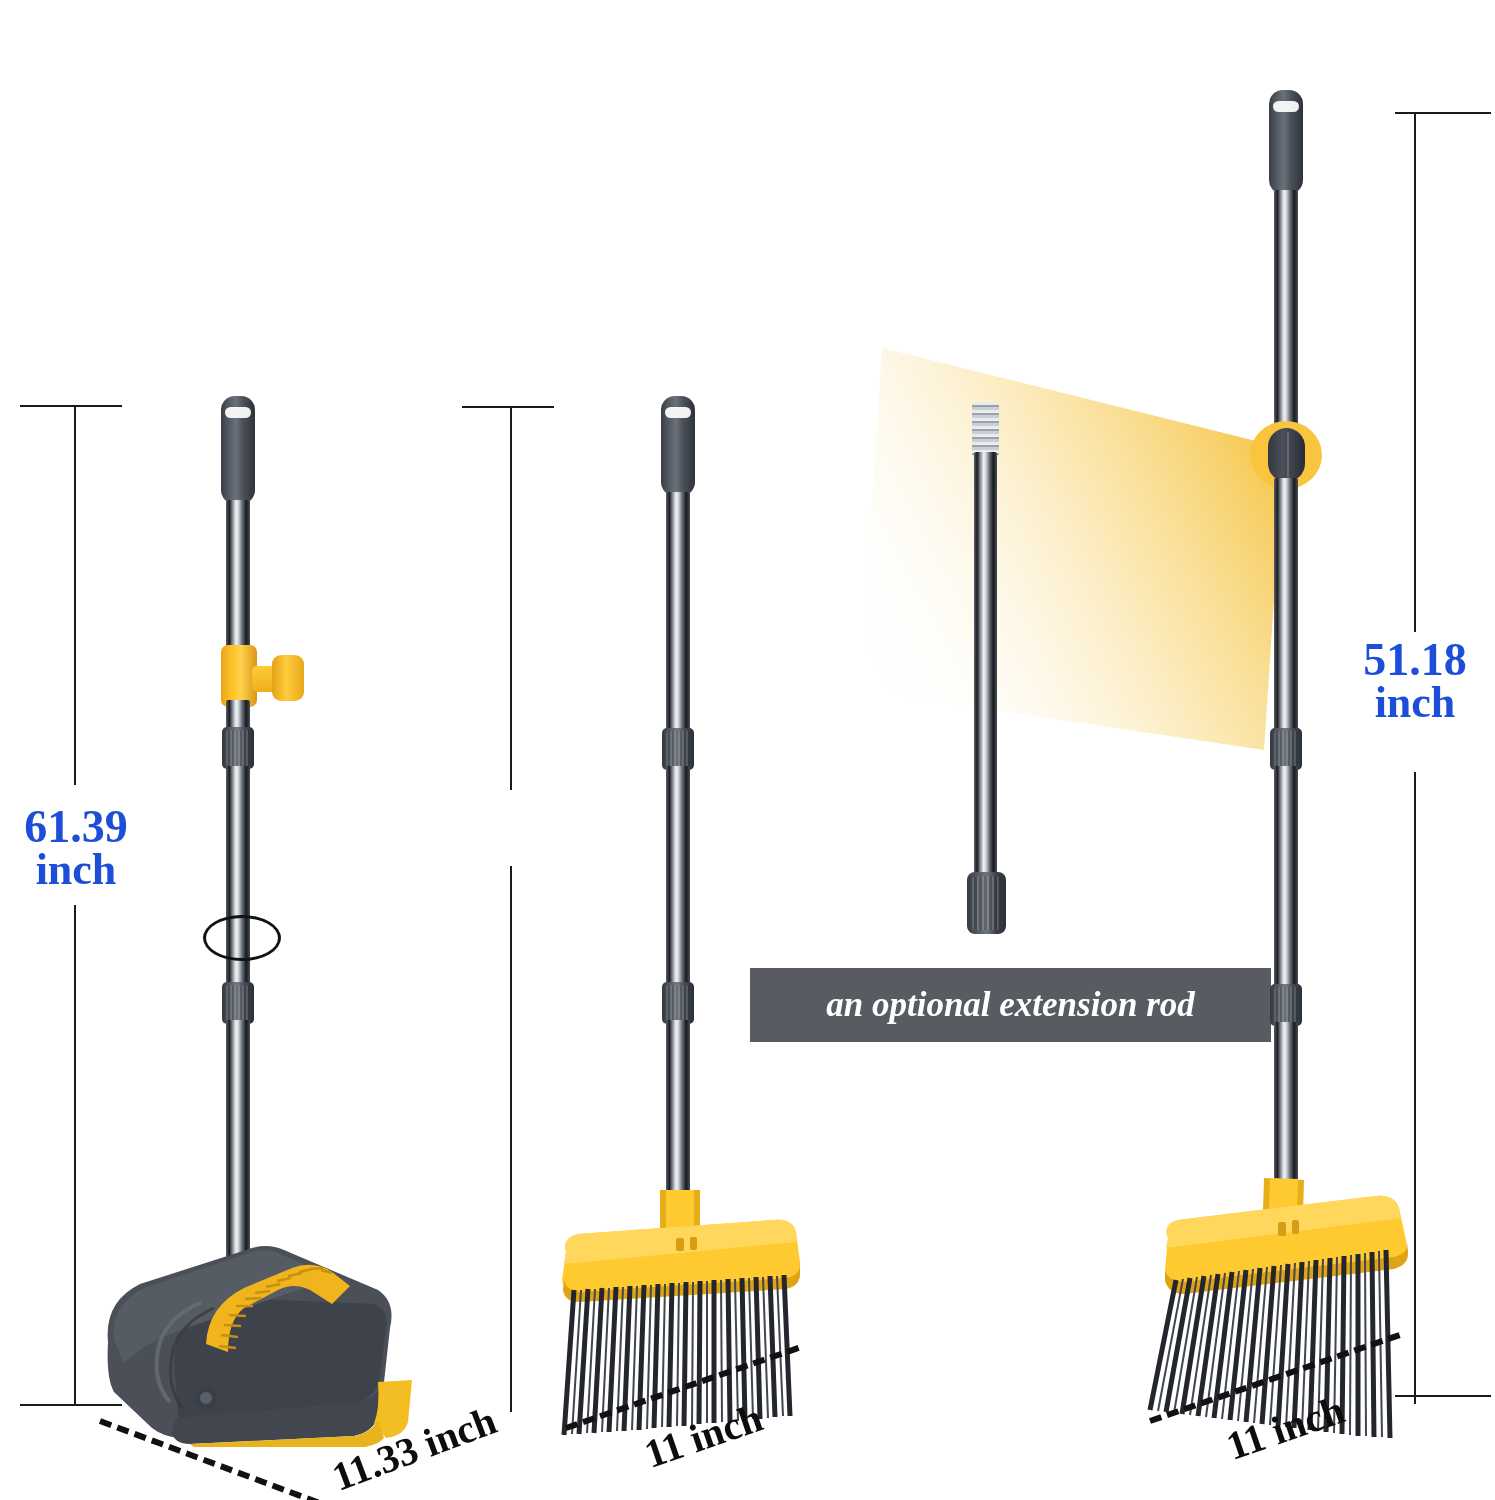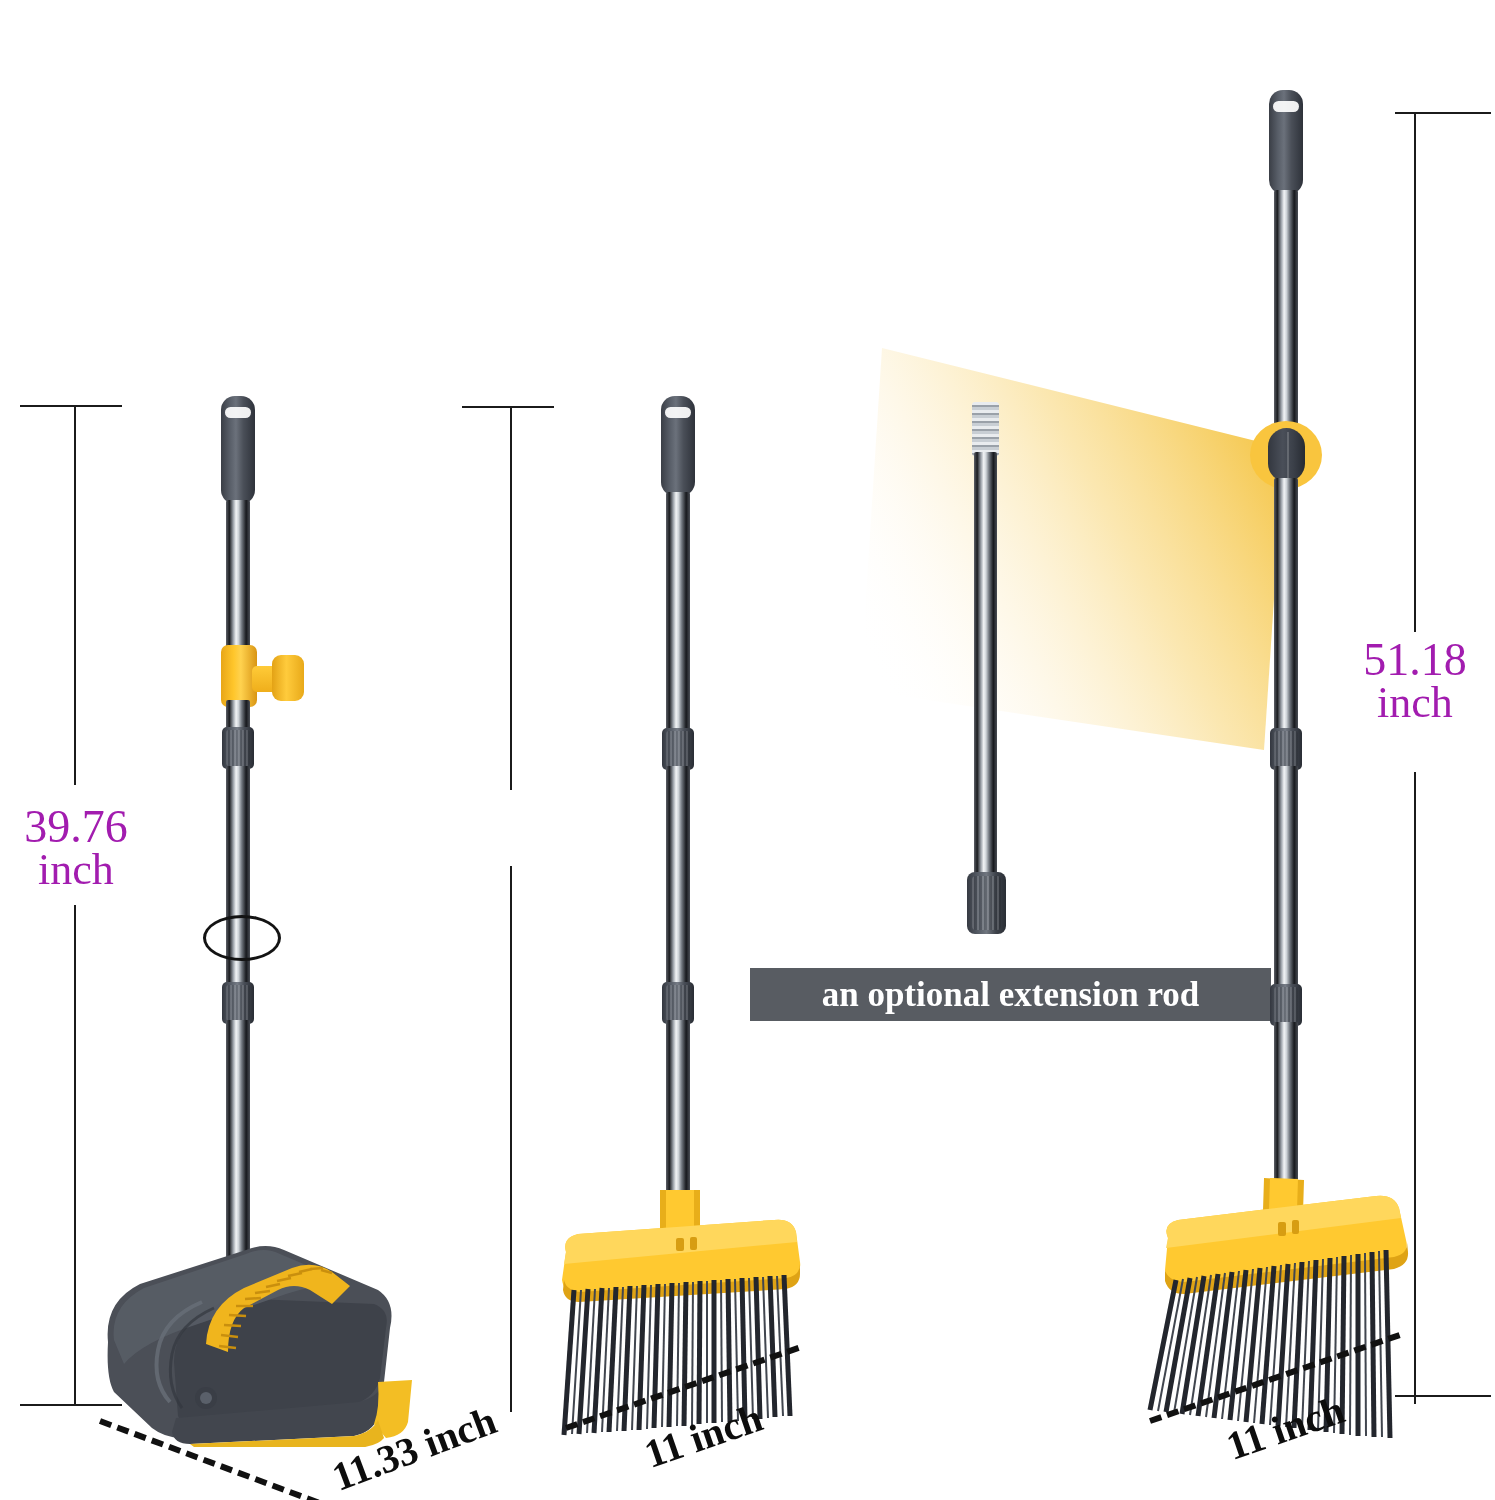--- a/index.html
+++ b/index.html
@@ -5,30 +5,30 @@
   html,body{margin:0;padding:0;background:#fff;}
   body{width:1495px;height:1500px;position:relative;overflow:hidden;
        font-family:"Liberation Serif",serif;}
   .stage{position:absolute;inset:0;width:1495px;height:1500px;background:#fff;}
 
   
   .banner{position:absolute;background:#585C62;color:#fff;font-weight:bold;
           display:flex;align-items:center;box-sizing:border-box;}
   #title-banner{left:0;top:0;width:1257px;height:149px;padding-left:26px;
                 font-size:63px;letter-spacing:.2px;}
-  #ext-banner{left:750px;top:968px;width:521px;height:53px;
-              justify-content:center;font-size:35px;}
+  #ext-banner{left:750px;top:968px;width:521px;height:74px;
+              justify-content:center;font-size:35px;font-style:italic;}
 
   
   .dimline{position:absolute;background:#1b1b1b;}
   .vline{width:2px;}
   .hline{height:2px;}
 
   
-  .dimtext{position:absolute;color:#a21caf;font-weight:normal;text-align:center;
+  .dimtext{position:absolute;color:#1d4ed8;font-weight:bold;text-align:center;
            line-height:.96;font-size:46px;white-space:nowrap;}
   .dimtext .u{display:block;font-size:44px;}
 
   
   .dashline{position:absolute;height:0;border-top:6px dashed #111;
             transform-origin:left center;}
   .rotlabel{position:absolute;font-weight:bold;color:#0d0d0d;font-size:40px;
             white-space:nowrap;transform-origin:left center;}
 
   
@@ -82,21 +82,21 @@
 <body>
 
 <div class="stage">
 
 
   <div class="dimline hline" style="left:20px;top:405px;width:102px;"></div>
   <div class="dimline vline" style="left:74px;top:405px;height:380px;"></div>
   <div class="dimline vline" style="left:74px;top:905px;height:500px;"></div>
   <div class="dimline hline" style="left:20px;top:1404px;width:102px;"></div>
   <div class="dimtext" style="left:6px;top:805px;width:140px;">
-    <span>39.76</span>
+    <span>61.39</span>
     <span class="u">inch</span>
   </div>
 
   <div>
     <div class="grip" style="left:221px;top:396px;width:34px;height:108px;"></div>
     <div class="pole" style="left:226px;top:500px;width:24px;height:160px;"></div>
 
     <div class="clip-body" style="left:221px;top:645px;width:36px;height:62px;"></div>
     <div class="clip-arm" style="left:252px;top:666px;width:26px;height:26px;"></div>
     <div class="clip-knob" style="left:272px;top:655px;width:32px;height:46px;"></div>

